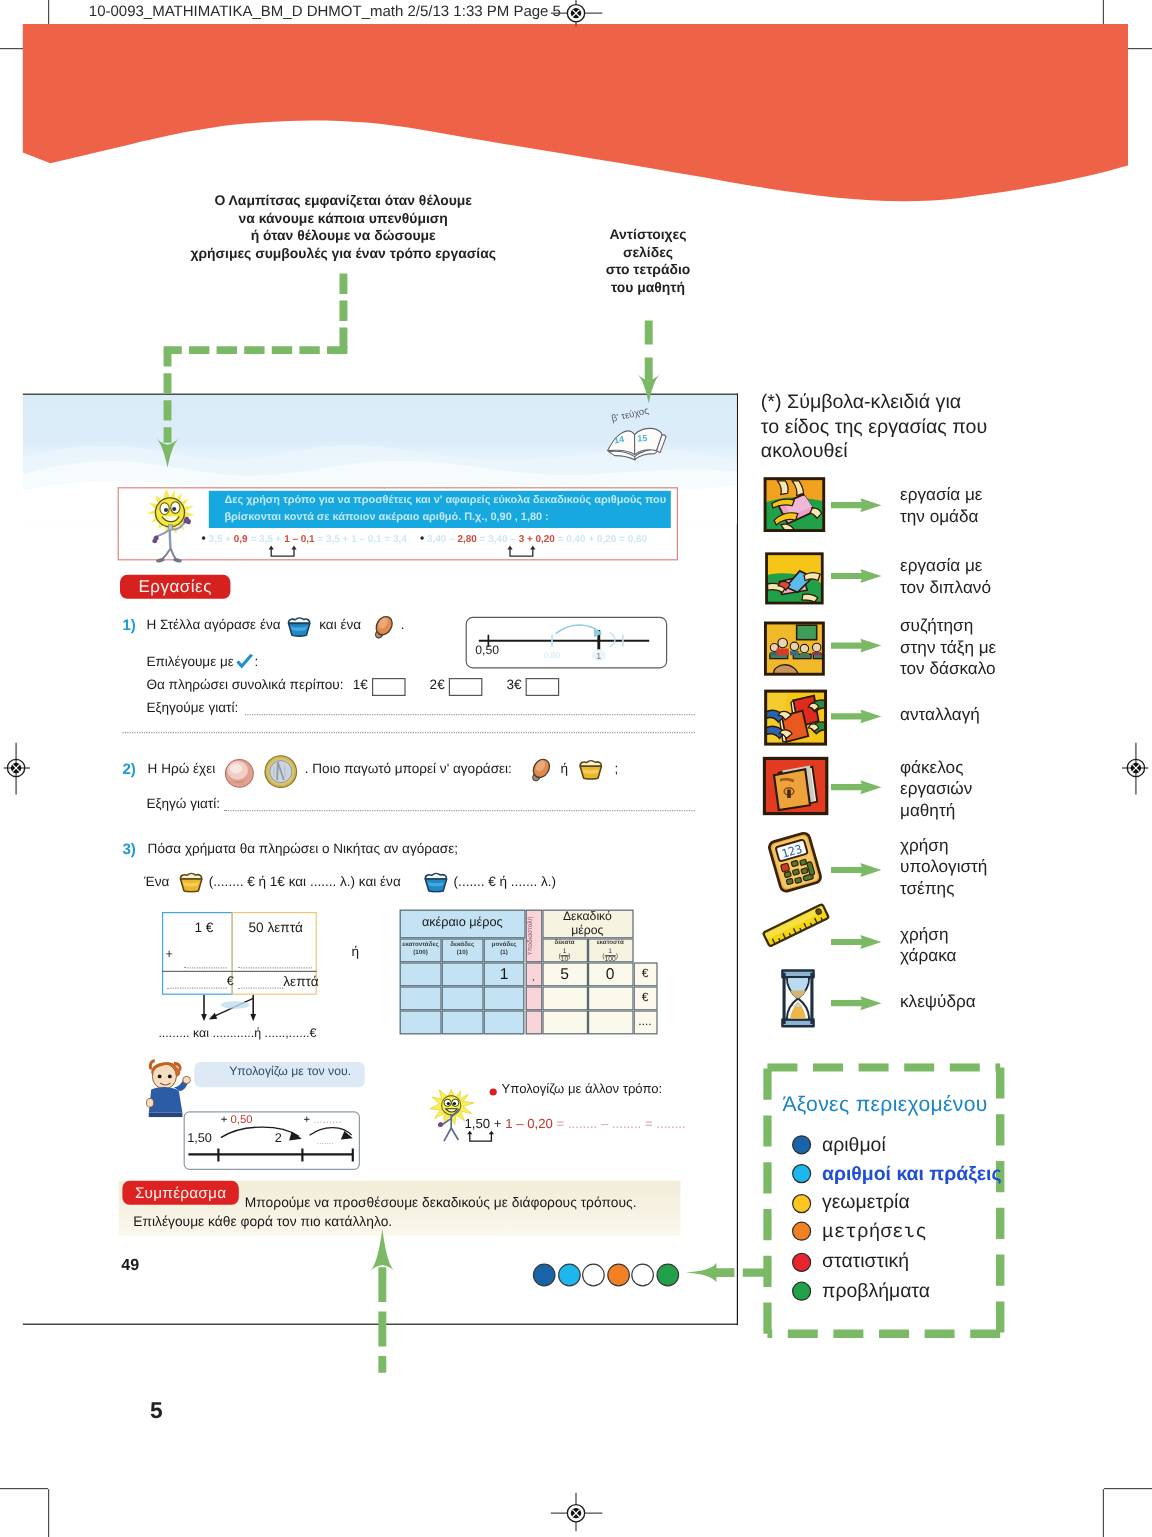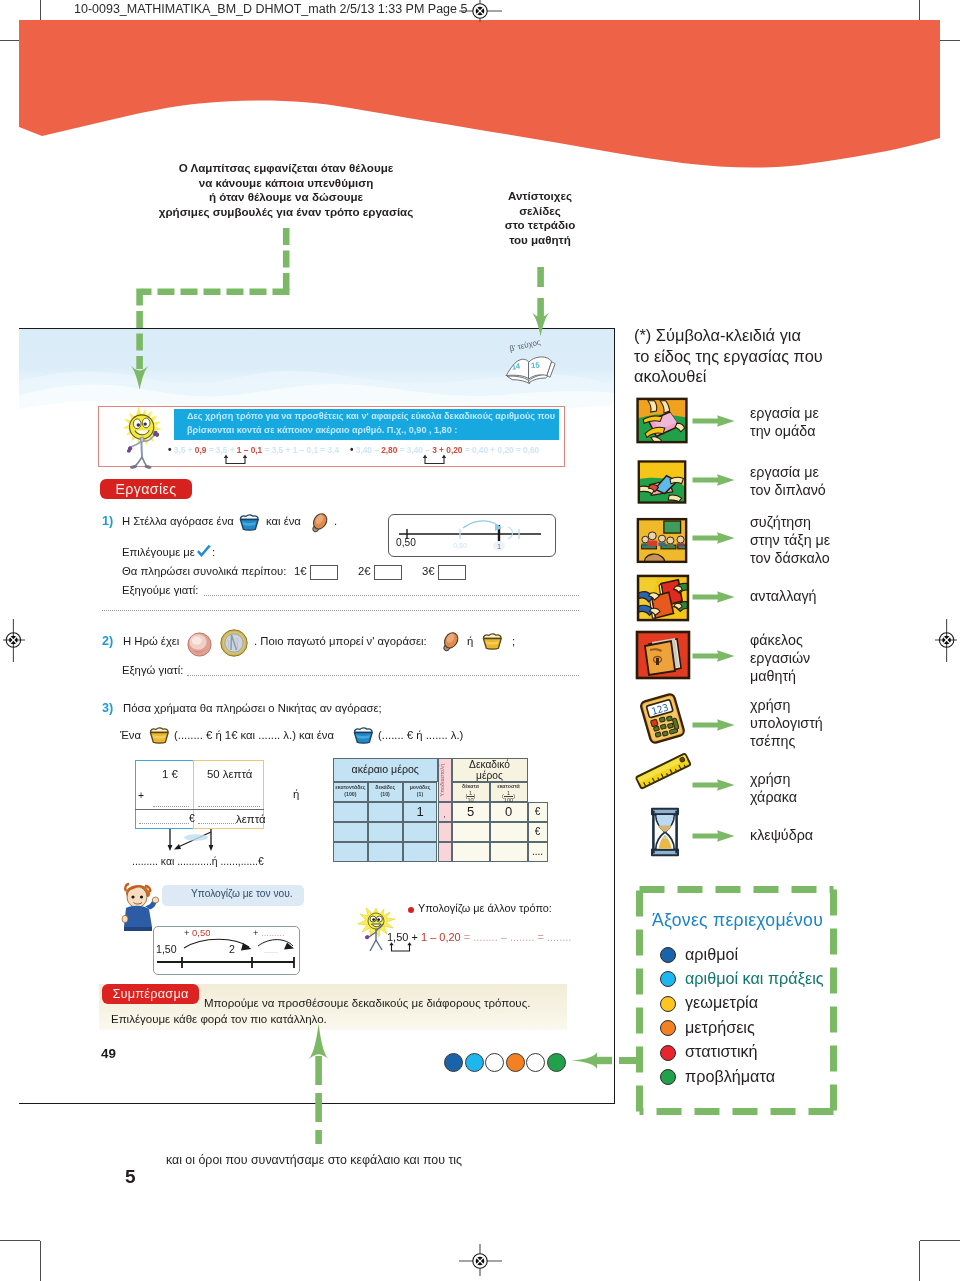--- a/index.html
+++ b/index.html
@@ -673,30 +673,29 @@
 <svg class="abs" width="90" height="30" viewBox="0 0 90 30" style="left:560px;top:1046px;">
   <g stroke="#7cb966" stroke-width="7" fill="none" stroke-dasharray="19 8">
     <path d="M78,14.5 L48,14.5"></path>
   </g>
   <path d="M37,6.2 C34.7,10 28,13.3 11,14.5 C28,15.7 34.7,19 37,22.8 Z" fill="#7cb966"></path>
   <path d="M34,10.8 L52,10.8 L52,18.2 L34,18.2 Z" fill="#7cb966"></path>
 </svg>
 <div id="axes-box" class="abs" style="left:639px;top:889px;width:198px;height:225px;">
     <div class="abs" style="left: 13px; top: 21px; font-size: 17.6px; color: rgb(27, 132, 196); white-space: nowrap; letter-spacing: 0.3px;">Άξονες περιεχομένου</div>
     <div class="abs" style="left: 21px; top: 55.5px; height: 20px; white-space: nowrap;"><span style="display:inline-block;vertical-align:-3.5px;width:14px;height:14px;border-radius:50%;background:#1a63a8;border:1.5px solid #2b2b2b;"></span><span style="margin-left:9px;font-size:16.2px;color:#231f20;">αριθμοί</span></div>
-    <div class="abs" style="left: 21px; top: 79.9px; height: 20px; white-space: nowrap;"><span style="display:inline-block;vertical-align:-3.5px;width:14px;height:14px;border-radius:50%;background:#1eb6ef;border:1.5px solid #2b2b2b;"></span><span style="margin-left:9px;font-size:16.2px;color:#0f766e;">αριθμοί και πράξεις</span></div>
+    <div class="abs" style="left: 21px; top: 79.9px; height: 20px; white-space: nowrap;"><span style="display:inline-block;vertical-align:-3.5px;width:14px;height:14px;border-radius:50%;background:#1eb6ef;border:1.5px solid #2b2b2b;"></span><span style="margin-left:9px;font-size:16.2px;color:#1d4ed8;font-weight:bold;">αριθμοί και πράξεις</span></div>
     <div class="abs" style="left: 21px; top: 104.3px; height: 20px; white-space: nowrap;"><span style="display:inline-block;vertical-align:-3.5px;width:14px;height:14px;border-radius:50%;background:#fcc521;border:1.5px solid #2b2b2b;"></span><span style="margin-left:9px;font-size:16.2px;color:#231f20;text-align:center;">γεωμετρία</span></div>
-    <div class="abs" style="left: 21px; top: 128.7px; height: 20px; white-space: nowrap;"><span style="display:inline-block;vertical-align:-3.5px;width:14px;height:14px;border-radius:50%;background:#f48024;border:1.5px solid #2b2b2b;"></span><span style="margin-left:9px;font-size:16.2px;color:#231f20;">μετρήσεις</span></div>
+    <div class="abs" style="left: 21px; top: 128.7px; height: 20px; white-space: nowrap;"><span style="display:inline-block;vertical-align:-3.5px;width:14px;height:14px;border-radius:50%;background:#f48024;border:1.5px solid #2b2b2b;"></span><span style="margin-left:9px;font-size:16.2px;color:#231f20;font-family:Liberation Mono, monospace;">μετρήσεις</span></div>
     <div class="abs" style="left: 21px; top: 153.1px; height: 20px; white-space: nowrap;"><span style="display:inline-block;vertical-align:-3.5px;width:14px;height:14px;border-radius:50%;background:#e8242f;border:1.5px solid #2b2b2b;"></span><span style="margin-left:9px;font-size:16.2px;color:#231f20;">στατιστική</span></div>
     <div class="abs" style="left: 21px; top: 177.5px; height: 20px; white-space: nowrap;"><span style="display:inline-block;vertical-align:-3.5px;width:14px;height:14px;border-radius:50%;background:#21a14a;border:1.5px solid #2b2b2b;"></span><span style="margin-left:9px;font-size:16.2px;color:#231f20;">προβλήματα</span></div>
   </div>
 
 <div class="abs" style="left:125px;top:1166px;font-size:19px;font-weight:bold;color:#231f20;">5</div>
 <div class="abs" style="left:104px;top:1154px;width:420px;text-align:center;font-size:12.4px;line-height:13.3px;color:#231f20;">
-  <div>και οι όροι που συναντήσαμε στο κεφάλαιο και που τις</div>
 </div>
 
 <svg class="abs" width="30" height="130" viewBox="0 0 30 130" style="left:304px;top:1022px;z-index:5;">
   <g stroke="#7cb966" stroke-width="6.6" fill="none" stroke-dasharray="29 8">
     <path d="M14.6,34 L14.6,122"></path>
   </g>
   <path d="M4.2,37.5 C8.3,33.5 11.6,24.5 14.6,2 C17.6,24.5 20.9,33.5 25,37.5
            C21.7,34.4 18.3,32.6 14.6,32.2 C10.9,32.6 7.5,34.4 4.2,37.5 Z" fill="#7cb966"></path>
 </svg>
 

